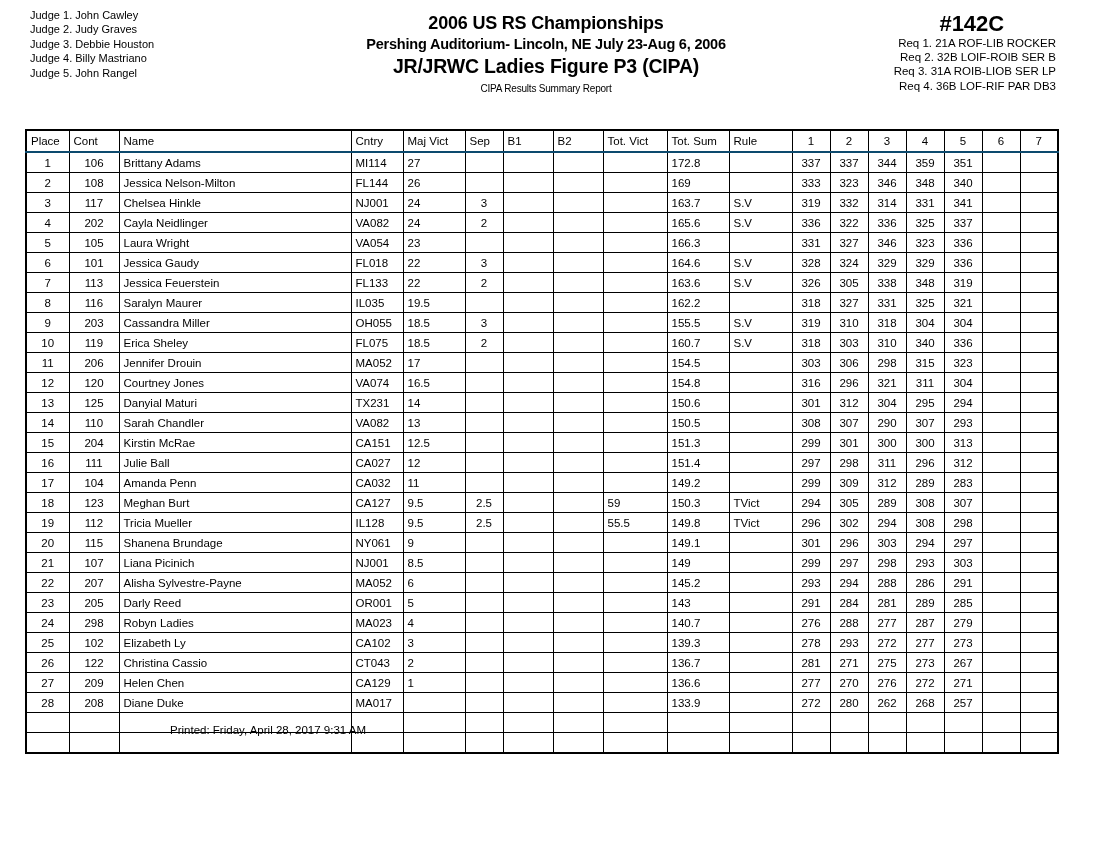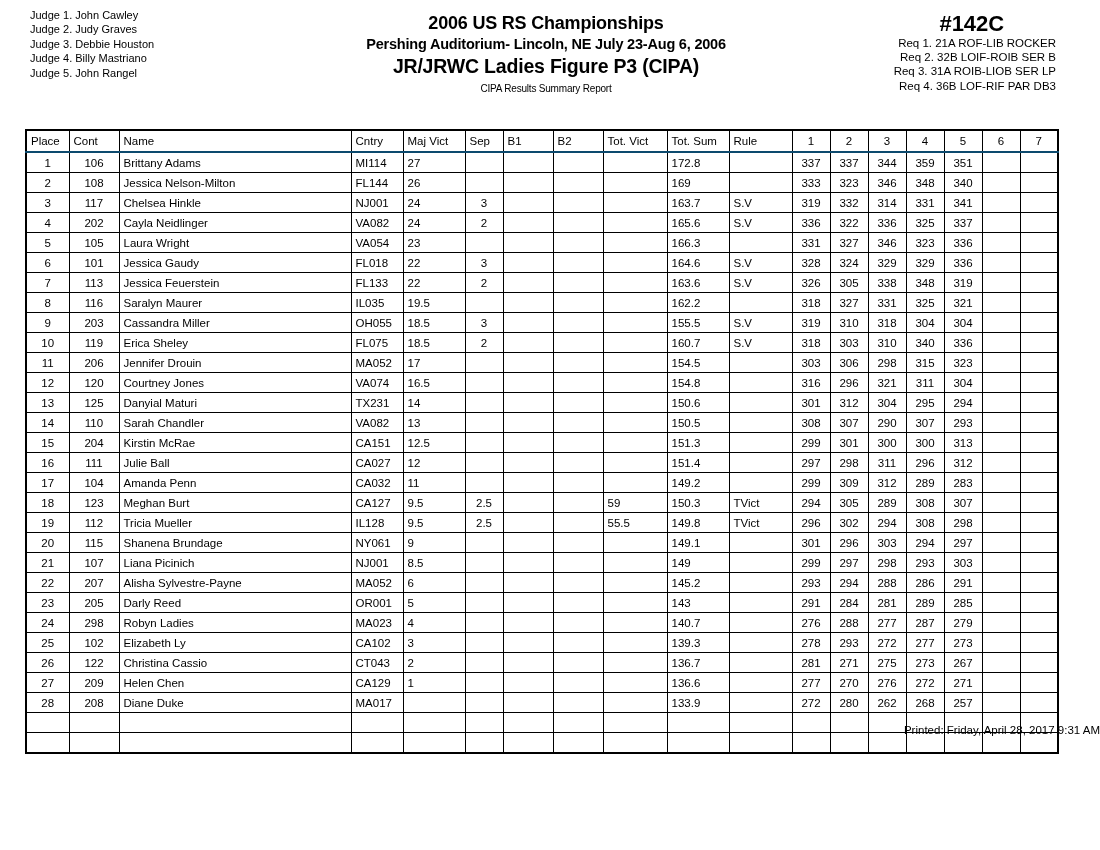--- a/index.html
+++ b/index.html
@@ -136,21 +136,21 @@
   col.w-ts    { width: 62px; }
   col.w-rule  { width: 63px; }
   col.w-j     { width: 38px; }
 
   
   .printed-line {
     position: absolute;
     left: 0;
     right: 0;
     top: 724px;
-    text-align: right;
+    text-align: left;
     font-size: 11.5px;
     padding-left: 170px;
   }
 </style>
 </head>
 <body>
 
 <div class="page-header">
 
   <div class="judges-block">

